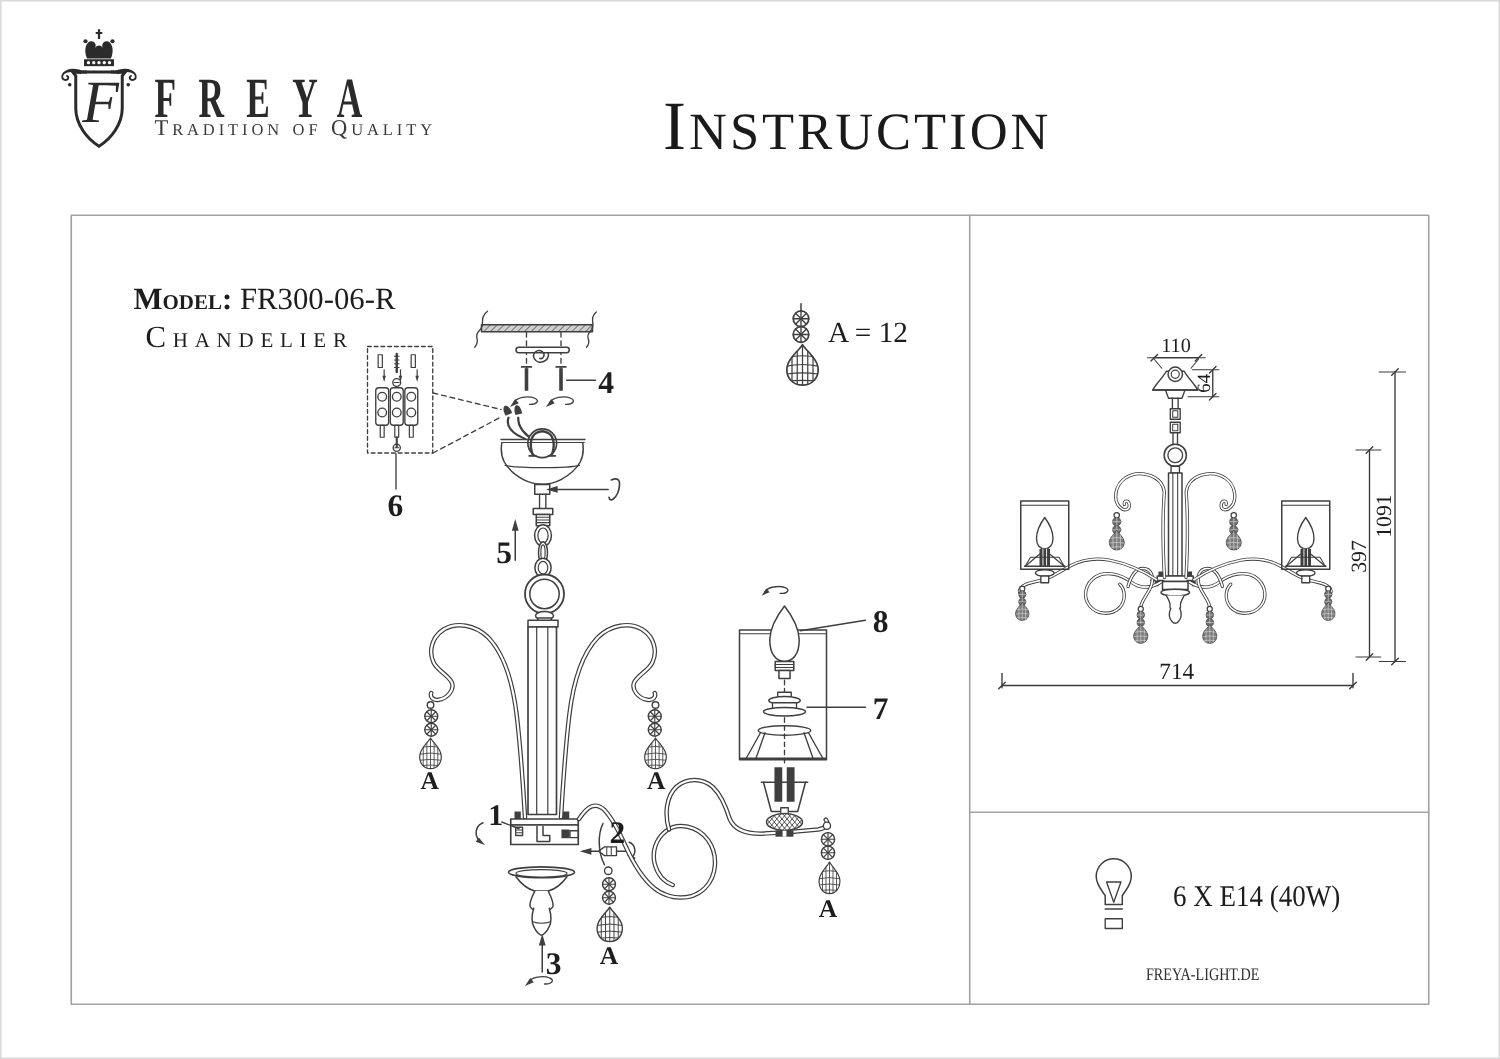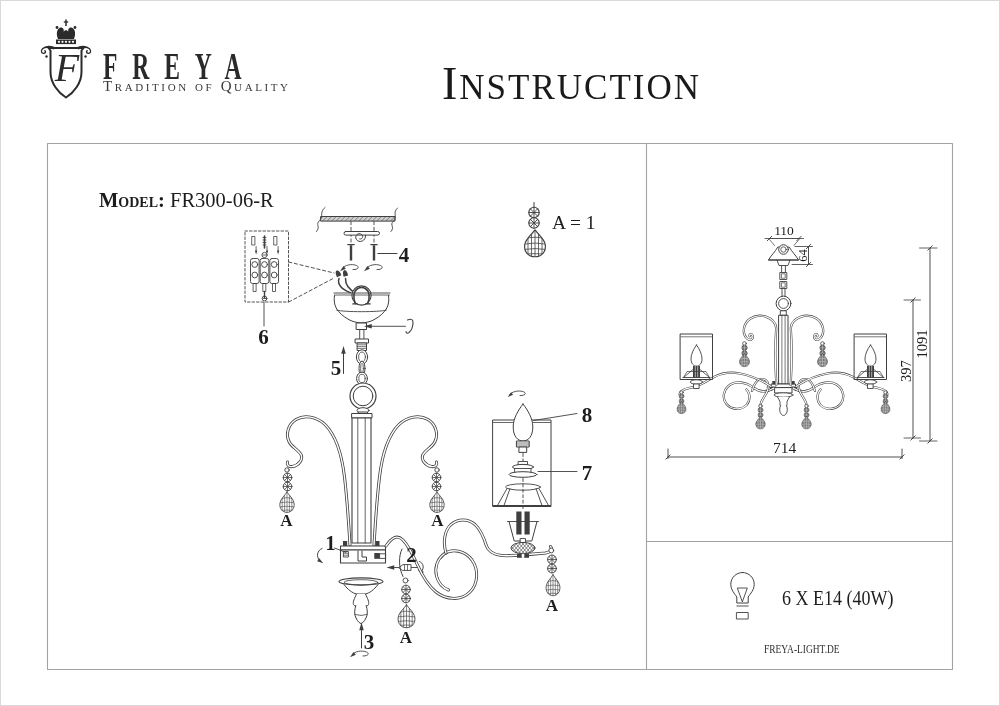--- a/index.html
+++ b/index.html
@@ -432,18 +432,19 @@
 <line x1="902" y1="449" x2="902" y2="458.5" stroke="#3a3a3a" stroke-width="0.9"></line>
 <line x1="665.8" y1="459.2" x2="670.2" y2="454.8" stroke="#3a3a3a" stroke-width="0.9"></line>
 <line x1="899.8" y1="459.2" x2="904.2" y2="454.8" stroke="#3a3a3a" stroke-width="0.9"></line>
 <text x="784.5" y="452.5" fill="#1d1d1d" stroke="none" font-family="Liberation Serif" font-size="15.5" text-anchor="middle">714</text>
 <path d="M742.5,572.5 C749,572.5 754.2,577.8 754.2,584.2 C754.2,590 750.5,593.5 748.2,597 L748.2,603 L736.8,603 L736.8,597 C734.5,593.5 730.8,590 730.8,584.2 C730.8,577.8 736,572.5 742.5,572.5 Z" stroke="#3f3f3f" stroke-width="1" fill="none"></path>
 <path d="M737.7,588 L747.3,588 L742.5,601.5 Z" stroke="#3f3f3f" stroke-width="0.9" fill="none"></path>
 <line x1="736.8" y1="606" x2="748.2" y2="606" stroke="#3f3f3f" stroke-width="0.9"></line>
 <rect x="736.8" y="612.5" width="11.4" height="6.5" stroke="#3f3f3f" stroke-width="0.9" fill="none"></rect>
   </svg>
 
-  <div class="abs" style="left:98px;top:188px;font-size:20.5px;letter-spacing:0px;white-space:nowrap;"><span style="font-weight:bold;font-variant:small-caps;">Model:</span> FR300-06-R</div>
-  <div class="abs" style="left:551px;top:211px;font-size:19.5px;">A = 1</div>
+  <div class="abs" style="left:88px;top:188px;font-size:20.5px;letter-spacing:0px;white-space:nowrap;"><span style="font-weight:bold;font-variant:small-caps;">Model:</span> FR300-06-R</div>
+  <div class="abs" style="left:96px;top:212.5px;font-size:20.5px;font-variant:small-caps;letter-spacing:4.5px;">Chandelier</div>
+  <div class="abs" style="left:551px;top:211px;font-size:19.5px;">A = 12</div>
   <div class="abs" style="left:781px;top:585.5px;font-size:20px;white-space:nowrap;transform:translateZ(0) scaleX(0.9);transform-origin:0 0;">6 X E14 (40W)</div>
   <div class="abs" style="left:762.5px;top:641px;font-size:11.8px;letter-spacing:0px;transform:translateZ(0) scaleX(0.8);transform-origin:0 0;color:#2e2e2e;">FREYA-LIGHT.DE</div>
 
 </div>
 
 </body></html>

